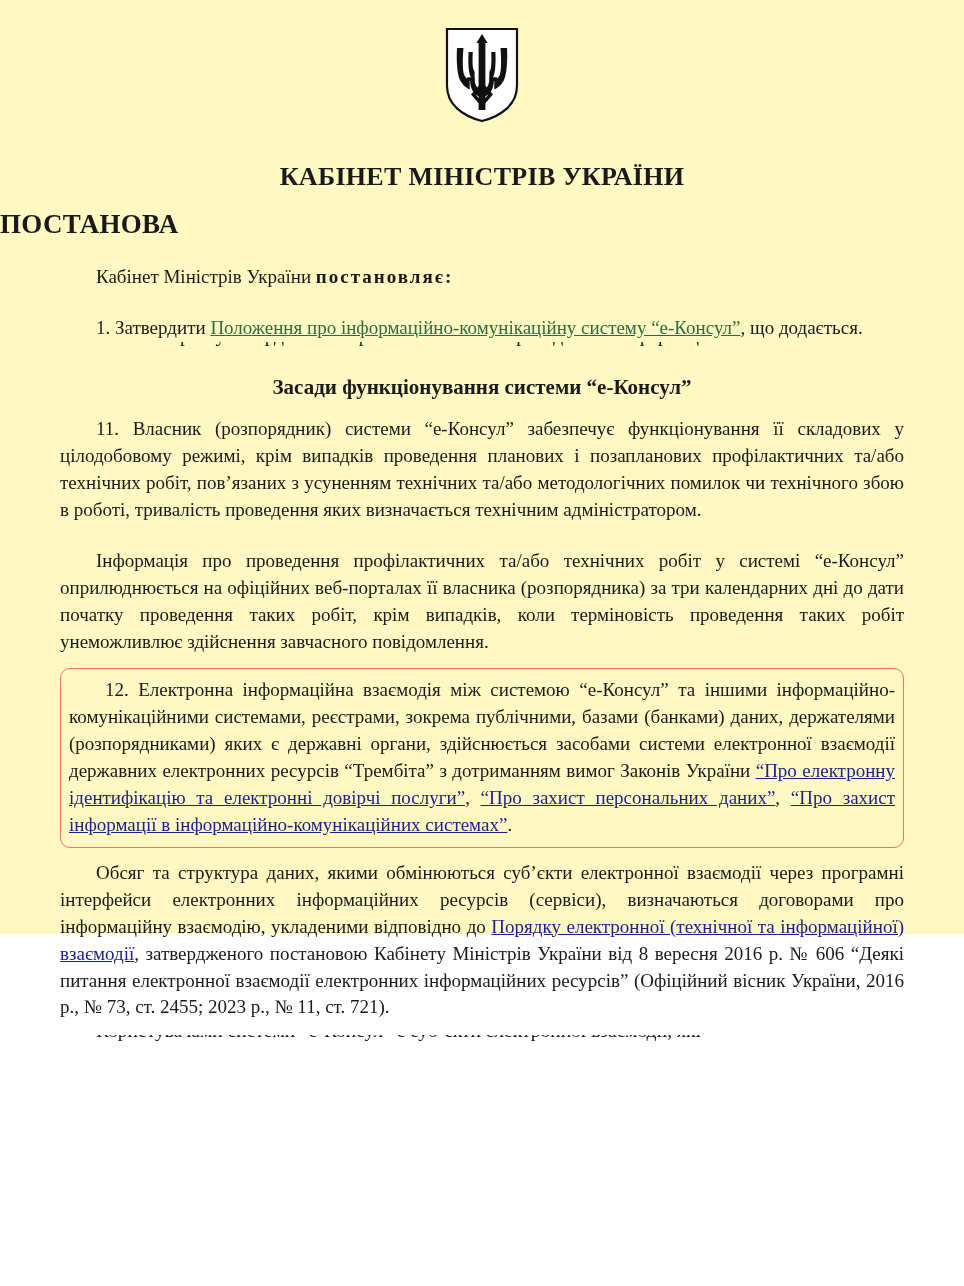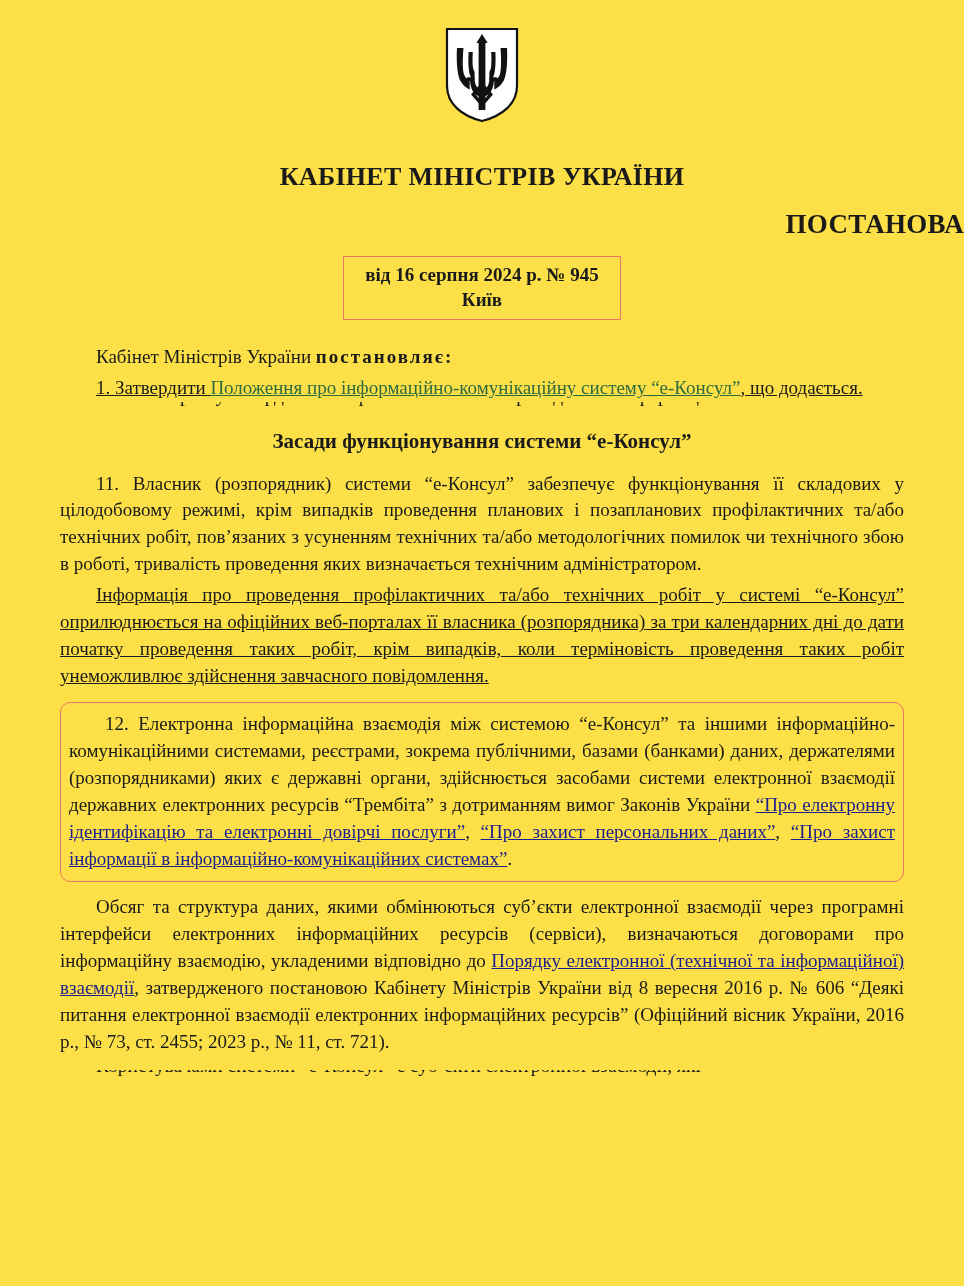--- a/index.html
+++ b/index.html
@@ -10,22 +10,22 @@
   body {
     width: 964px;
     height: 1286px;
     overflow: hidden;
     font-family: "Liberation Serif", "DejaVu Serif", serif;
     color: #1a1a1a;
   }
   .page {
     position: relative;
     width: 964px;
-    height: 1286px;
-    background: #fde047;
+    height: 934px;
+    background: #fef9c3;
     box-sizing: border-box;
   }
 
   
   .emblem-wrap {
     display: flex;
     justify-content: center;
     padding-top: 26px;
   }
   .emblem {
@@ -37,21 +37,21 @@
   
   .org-title {
     text-align: center;
     font-weight: bold;
     font-size: 26px;
     letter-spacing: 0.3px;
     margin-top: 38px;
     line-height: 1.15;
   }
   .doc-type {
-    text-align: right;
+    text-align: left;
     font-weight: bold;
     font-size: 27px;
     letter-spacing: 0.3px;
     margin-top: 17px;
     line-height: 1.15;
   }
 
   
   .annot-box {
     border: 1.5px solid #e8766a;
@@ -92,31 +92,31 @@
     padding-top: 4px;
   }
   p.para {
     margin: 0;
     font-size: 19px;
     line-height: 1.42;
     text-align: justify;
     text-indent: 36px;
     hyphens: none;
   }
-  p.para + p.para { margin-top: 4px; text-decoration: underline; }
+  p.para + p.para { margin-top: 24px; }
   b.spaced {
     font-weight: bold;
     letter-spacing: 2px;
   }
 
   .section-heading {
     text-align: center;
     font-weight: bold;
     font-size: 21px;
-    margin: 0;
+    margin: 6px;
     line-height: 1.2;
   }
 
   
   a.lnk {
     text-decoration: underline;
     cursor: pointer;
   }
   a.lnk-green { color: #2d6b3f; }
   a.lnk-blue  { color: #1b1f8c; }
@@ -195,24 +195,20 @@
         <path d="M38 56 l11 12.5 l-11 12.5 l-11 -12.5 z
                  M38 61 l-6.4 7.5 l6.4 7.5 l6.4 -7.5 z"></path>
       </g>
     </svg>
   </div>
 
   <div class="org-title">КАБІНЕТ МІНІСТРІВ УКРАЇНИ</div>
 
   <div class="doc-type">ПОСТАНОВА</div>
 
-  <div class="annot-box date-box">
-    <div class="date-line">від 16 серпня 2024 р. № 945</div>
-    <div class="city-line">Київ</div>
-  </div>
 
 
   <div class="body-area">
 
     <p class="para" style="margin-top:20px;"><span>Кабінет Міністрів України </span><b class="spaced">постановляє:</b></p>
 
     <p class="para"><span>1. Затвердити </span><a class="lnk lnk-green">Положення про інформаційно-комунікаційну систему “е-Консул”</a><span>, що додається.</span></p>
 
 
     <div class="clip-row">

